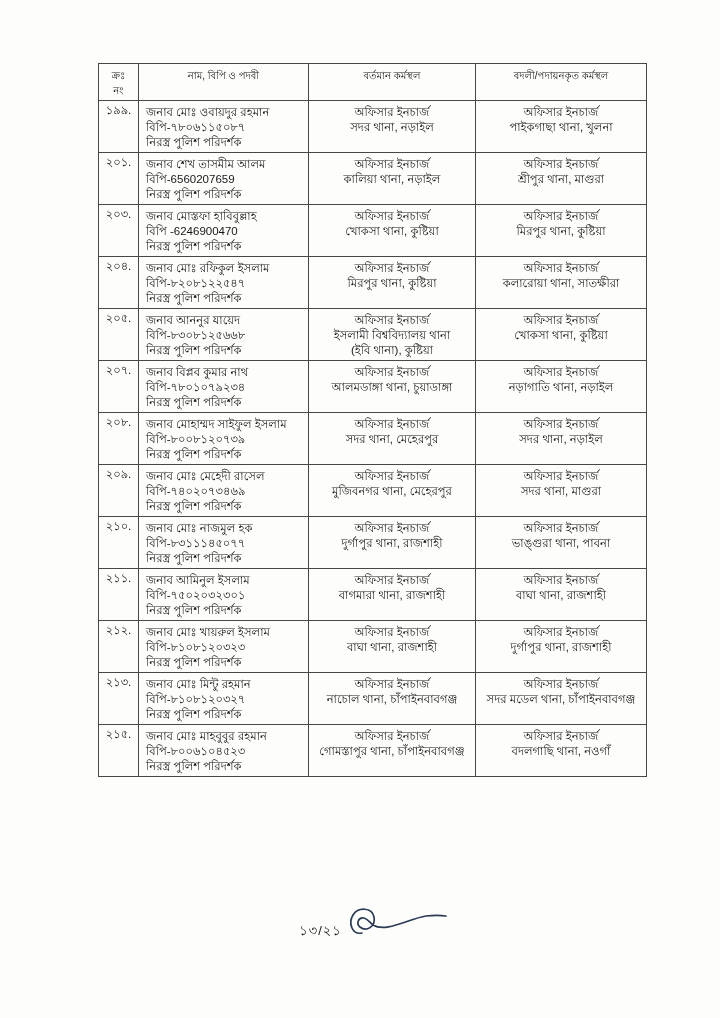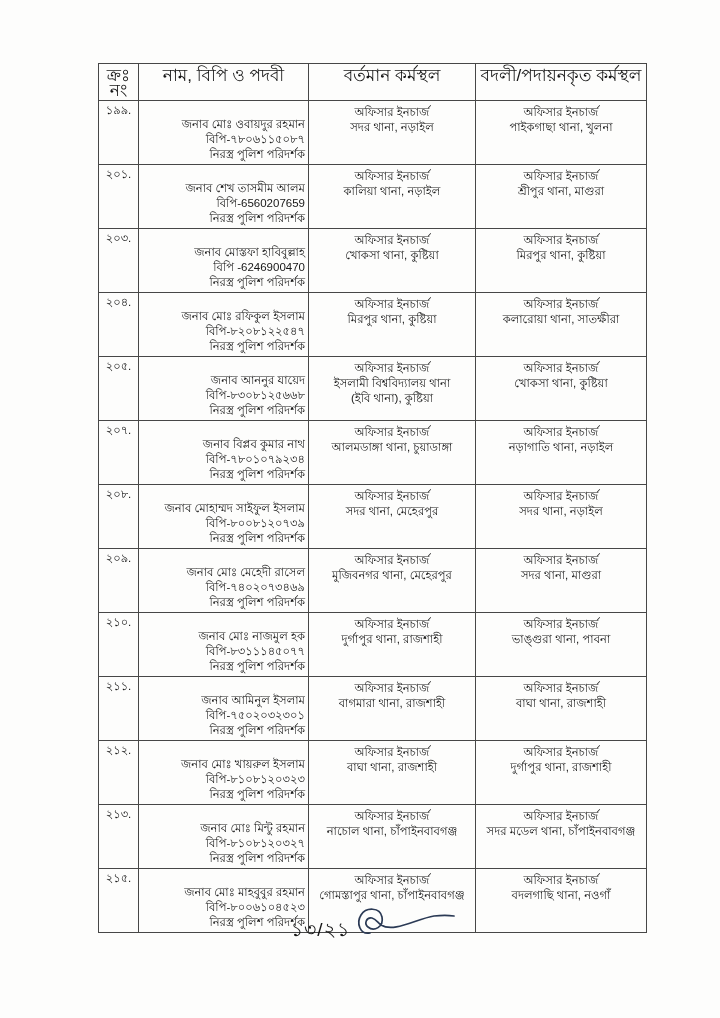--- a/index.html
+++ b/index.html
@@ -31,37 +31,37 @@
     vertical-align: top;
     font-weight: normal;
     font-size: 11.5px;
     line-height: 15px;
     padding: 3px 3px 2px;
     white-space: pre-line;
     word-wrap: break-word;
   }
   .transfer-table thead th {
     text-align: center;
-    font-size: 17px;
+    font-size: 10px;
     padding-top: 4px;
     height: 30px;
     vertical-align: top;
   }
   col.c-sl   { width: 40px;  }
   col.c-name { width: 170px; }
   col.c-cur  { width: 167px; }
   col.c-new  { width: 171px; }
   .transfer-table td.cell-serial {
     text-align: center;
     padding-top: 2px;
   }
   .transfer-table td.cell-name {
-    text-align: right;
+    text-align: left;
     padding-left: 7px;
-    padding-top: 16px;
+    padding-top: 4px;
   }
   .transfer-table td.cell-current,
   .transfer-table td.cell-transfer {
     text-align: center;
     padding-top: 4px;
   }
   .transfer-table tbody tr { height: 47px; }
   .page-footer {
     position: absolute;
     top: 905px;
@@ -71,21 +71,21 @@
     justify-content: center;
     align-items: flex-start;
   }
   .footer-inner {
     display: flex;
     align-items: center;
     gap: 4px;
     margin-left: 30px; 
   }
   .page-number {
-    font-size: 19px;
+    font-size: 13px;
     letter-spacing: 1px;
     padding-top: 10px;
   }
   .signature-svg { display: block; }
 </style>
 </head>
 <body>
 
 <div class="page">
 

